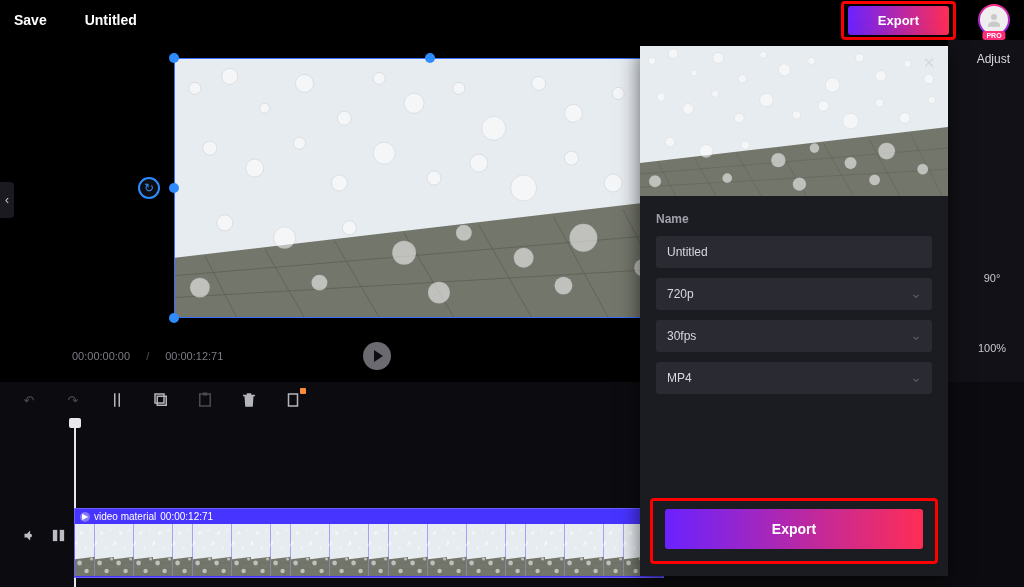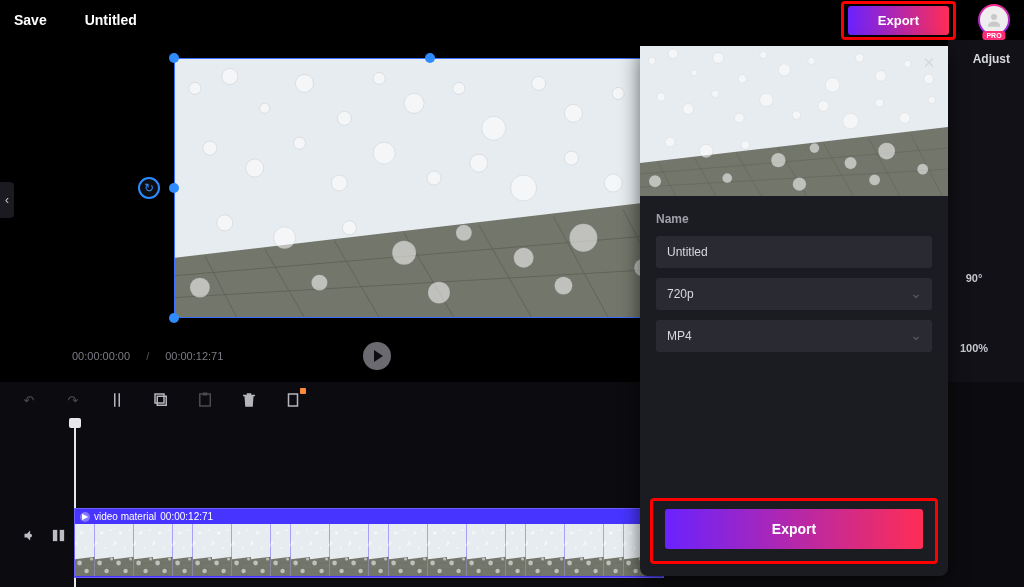--- a/index.html
+++ b/index.html
@@ -28,23 +28,23 @@
 
   .sky { fill: #e7ecf0; }
   .bld { fill: #73766b; }
   .drop { fill: rgba(255,255,255,0.55); stroke: rgba(120,130,140,0.4); stroke-width:0.4; }
 
   .playbar { position:absolute; left: 26px; bottom: 0; height: 48px; display:flex; align-items:center; gap:10px; color:#7b7b85; font-size:11px; width: 610px; }
   .playbar .time-sep{ color:#555; margin: 0 6px;}
   .play-btn { position:absolute; left:50%; transform:translateX(-50%); width:28px; height:28px; background:#6a6a70; border-radius:50%; display:flex; align-items:center; justify-content:center; cursor:pointer;}
   .play-btn::after{content:""; border-left:9px solid #0e0e12; border-top:6px solid transparent; border-bottom:6px solid transparent; margin-left:2px;}
 
-  .right-rail { position:absolute; right:0; top:40px; bottom:0; width:76px; background:#111117; padding:20px 10px; color:#c8c8d0; font-size:11px;font-weight:bold; }
+  .right-rail { position:absolute; right:0; top:40px; bottom:0; width:76px; background:#111117; padding:20px 10px; color:#c8c8d0; font-size:11px; }
   .rr-label { position:absolute; top:12px; right:14px; color:#d8d8df; font-size:12px; }
-  .rr-block { position:absolute; right:30px; width:40px; text-align:center;margin-left:28px; }
+  .rr-block { position:absolute; right:12px; width:40px; text-align:center;margin-left:28px; }
   .rr-deg { top: 232px; } .rr-pct { top:302px; }
   .rr-plus { position:absolute; right:8px; top:366px; width:18px; height:18px; border:1px solid #888; border-radius:50%; display:flex; align-items:center; justify-content:center; color:#ccc; font-size:12px; }
 
   .slide-tab { position:absolute; left:0; top:182px; width:14px; height:36px; background:#1a1a20; border-radius:0 4px 4px 0; display:flex; align-items:center; justify-content:center; color:#ccc; font-size:12px; cursor:pointer;}
 
   .toolbar { position:absolute; left:0; top:382px; right:0; height:36px; background:#0c0c10; display:flex; align-items:center; padding: 0 20px; gap:26px; color:#b5b5bd; }
   .toolbar .icn { width:18px; height:18px; display:flex; align-items:center; justify-content:center; font-size:13px; cursor:pointer; color:#b5b5bd; fill:#b5b5bd;}
   .toolbar .disabled { color:#4a4a50; fill:#4a4a50; }
   .orange-dot { position:relative; }
   .orange-dot::after{content:""; position:absolute; top:-3px; right:-4px; width:6px; height:6px; background:#ff8a3a; border-radius:1px;}
@@ -56,21 +56,21 @@
   .playhead::before{content:""; position:absolute; left:-5px; top:0; width:12px; height:10px; background:#e7e7ec; border-radius:2px;}
   .track { position:absolute; left:74px; top:90px; width:590px; height:70px; background:#4834ff; border:1px solid #6a5fff;}
   .track-head { display:flex; align-items:center; gap:4px; padding:2px 5px; background:#4834ff; color:#fff; font-size:10px; }
   .track-head .dot{ width:10px; height:10px; background:#8476ff; border-radius:50%; display:flex; align-items:center; justify-content:center; font-size:8px;}
   .frames { height: 52px; display:flex; }
   .frame { flex:1; height:100%; }
   .frames svg{ width:100%; height:100%;}
   .tl-icons { position:absolute; left:22px; top:110px; display:flex; gap:14px; color:#bdbdc5; }
   .tl-icons svg{ width:15px; height:15px; fill:#bdbdc5;}
 
-  .export-panel { position:absolute; left:640px; top:46px; width:308px; height:530px; background:#1b1b22; border-radius:8px; box-shadow:0 4px 20px rgba(0,0,0,0.6); z-index:10; display:flex; flex-direction:column;}
+  .export-panel { position:absolute; left:640px; top:46px; width:308px; height:530px; background:#1b1b22; border-radius:0; box-shadow:0 4px 20px rgba(0,0,0,0.6); z-index:10; display:flex; flex-direction:column;}
   .ep-close { position:absolute; right:8px; top:6px; width:22px; height:22px; color:#d8d8df; font-size:15px; display:flex; align-items:center; justify-content:center; cursor:pointer;}
   .ep-preview { width:100%; height:150px; }
   .ep-body { padding: 6px 16px 0 16px; flex:1; display:flex; flex-direction:column; gap:4px; overflow:hidden;}
   .ep-body label { color:#a0a0ab; font-size:12px; margin-top:10px; font-weight:600; display:block;}
   .fld { background:#2a2a33; border:none; color:#d8d8de; padding:9px 11px; font-size:12px; border-radius:3px; width:100%; margin-top:6px; position:relative;}
   .sel::after{content:"⌄"; position:absolute; right:10px; top:7px; color:#5a5a64; font-size:14px;}
   .ep-foot { padding: 8px 12px 12px 12px; border:3px solid #f00; border-radius:4px; margin:8px 10px 12px 10px;}
   .ep-export-btn { width:100%; background: linear-gradient(90deg, #6a22ff, #ff2d55); color:#fff; border:none; padding:12px 0; border-radius:3px; font-size:14px; font-weight:600; cursor:pointer;}
 </style>
 </head>
@@ -330,18 +330,19 @@
 
 <div class="export-panel">
   <div class="ep-close">✕</div>
   <svg class="ep-preview">
       <use href="#rainscene"></use>
     </svg>
   <div class="ep-body">
     <label>Name</label>
     <div class="fld">Untitled</div>
     <div class="fld sel">720p</div>
+    <div class="fld sel">30fps</div>
     <div class="fld sel">MP4</div>
   </div>
   <div class="ep-foot">
     <button class="ep-export-btn">Export</button>
   </div>
 </div>
 
 </body></html>

